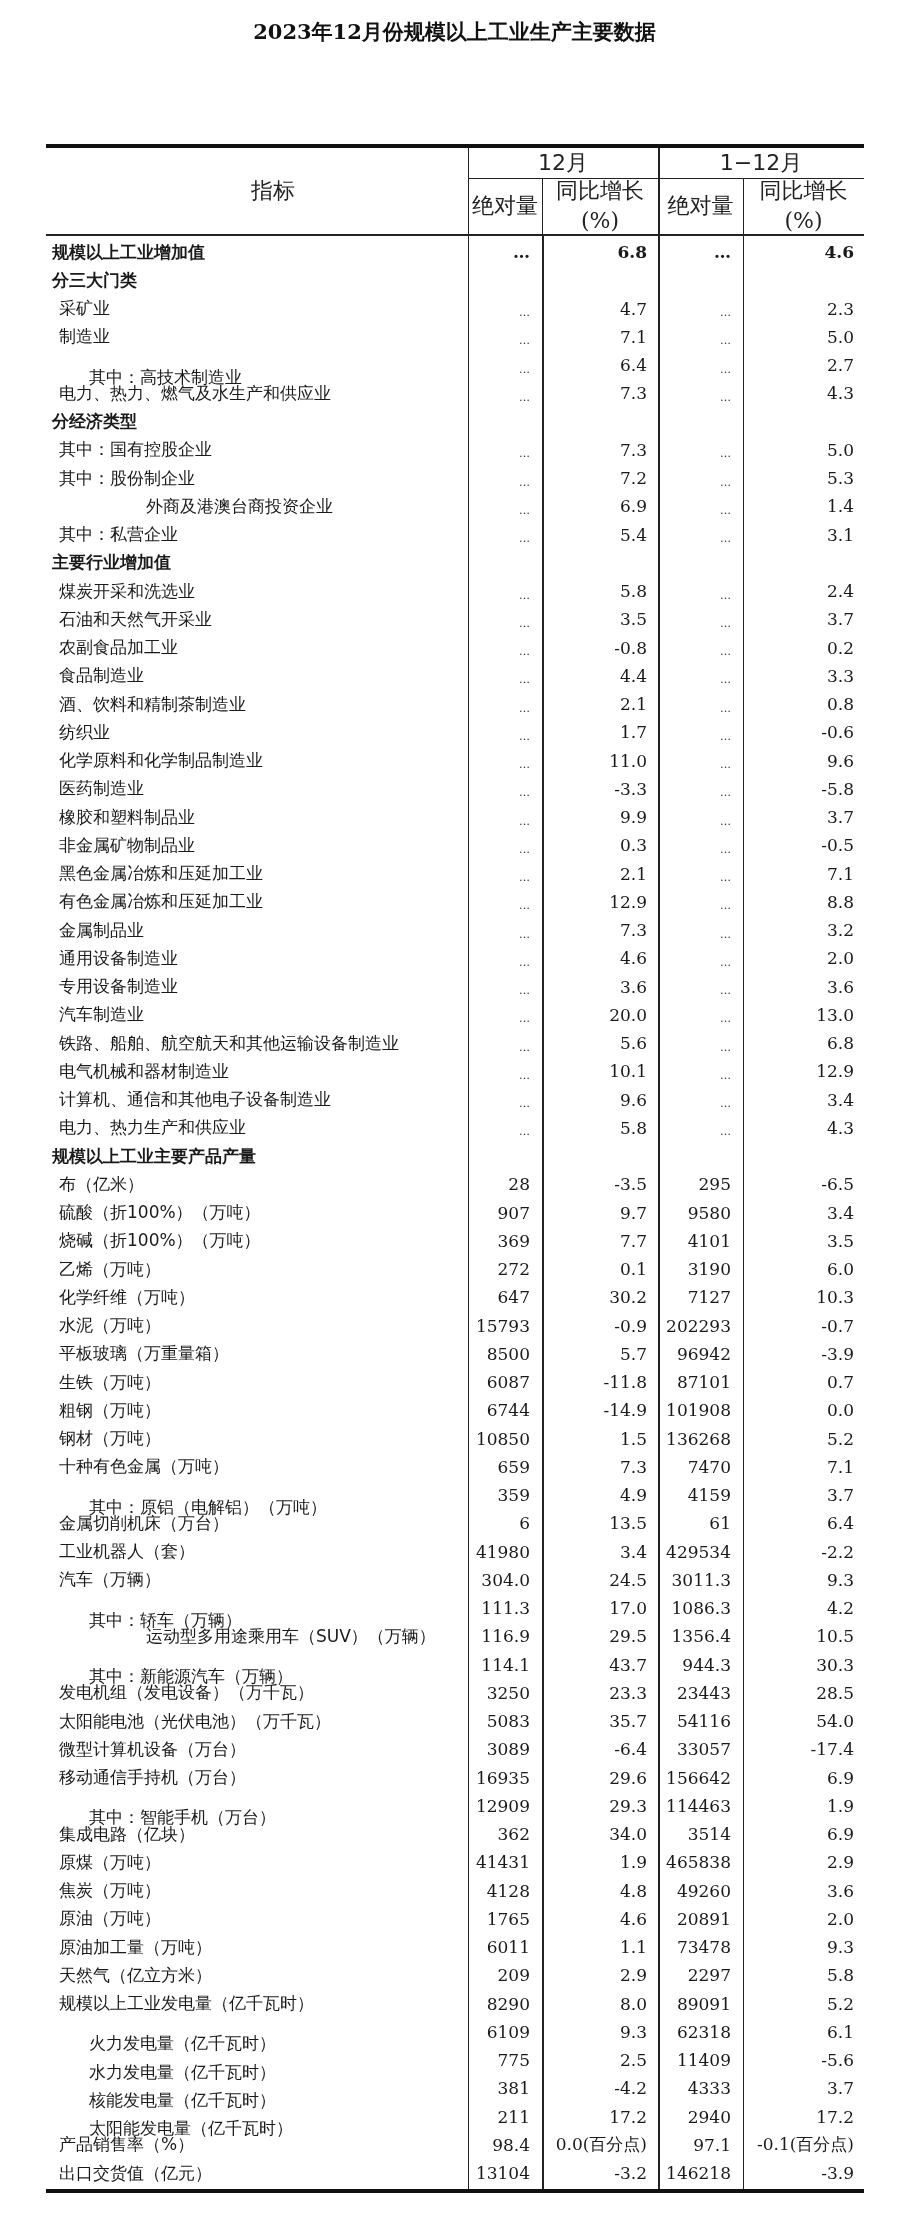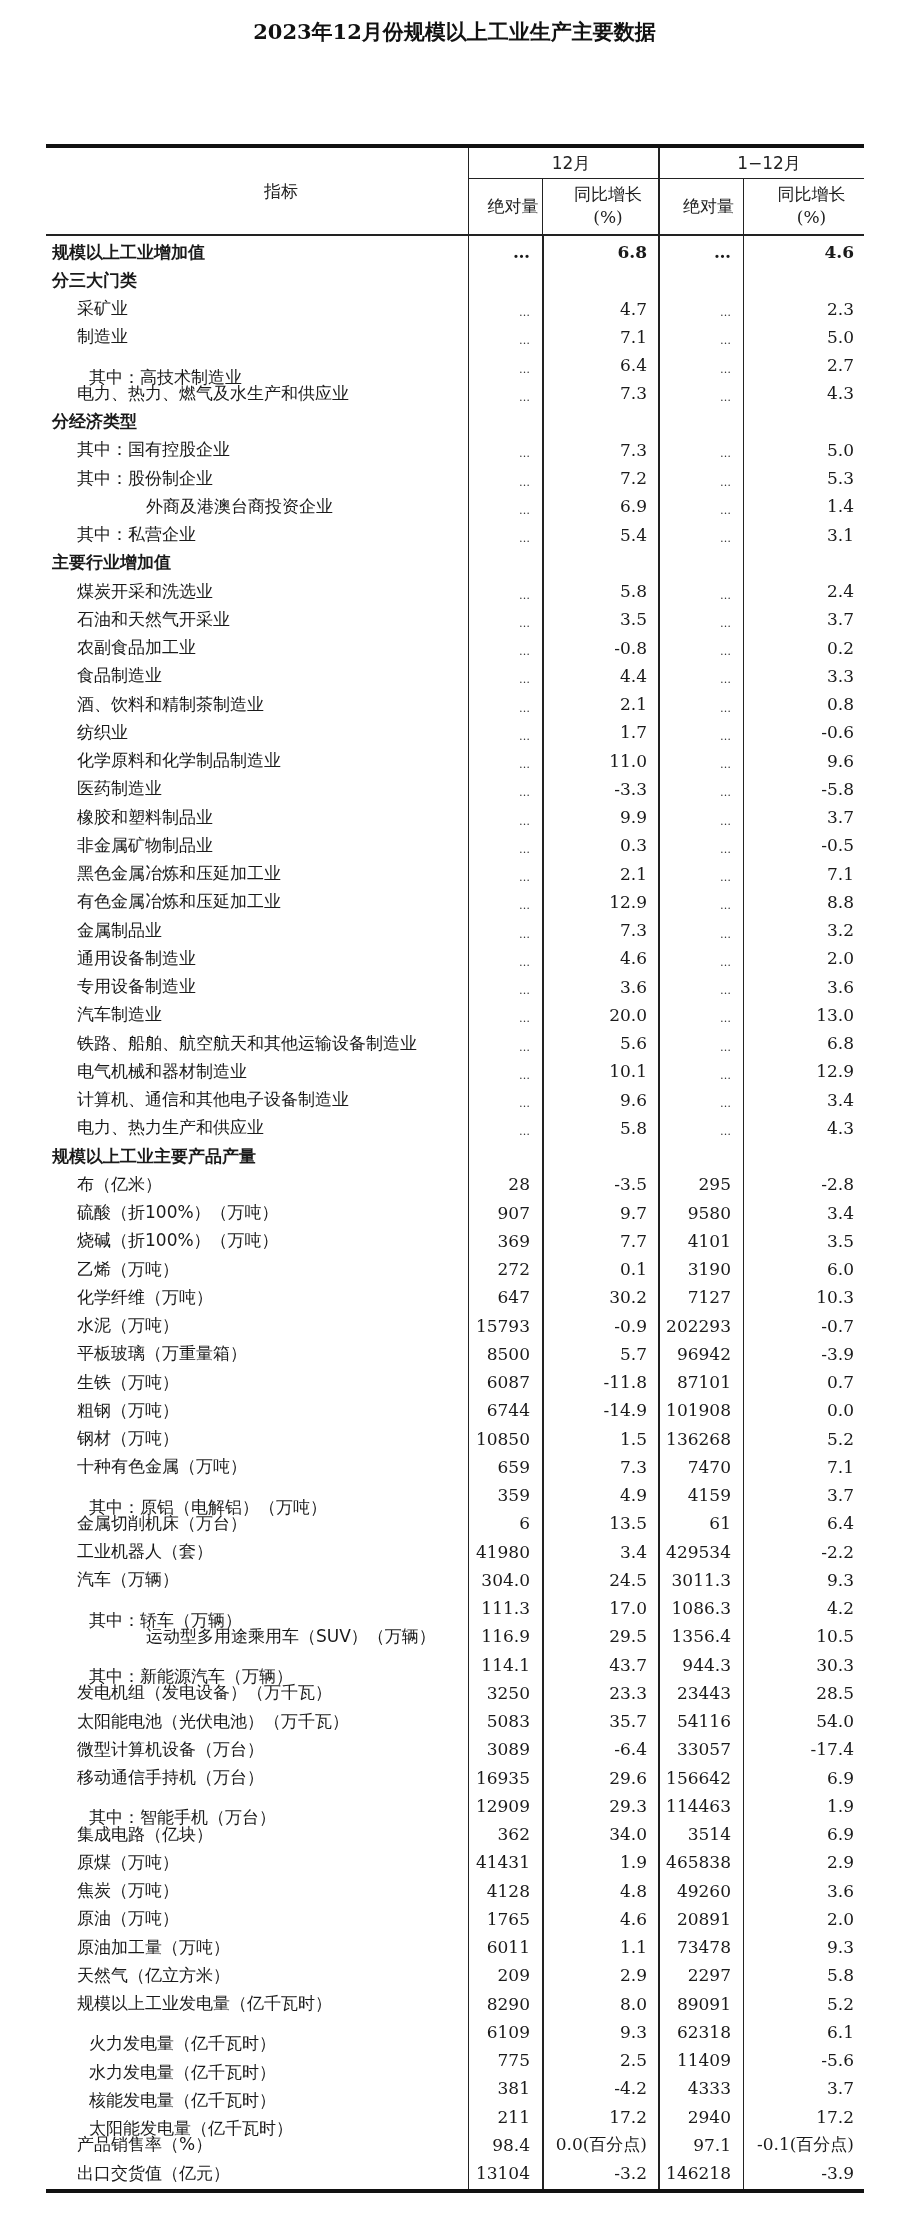--- a/index.html
+++ b/index.html
@@ -8,31 +8,31 @@
     position: absolute; left: 0; top: 18px; width: 909px; text-align: center;
     font-family: "DejaVu Serif", "Liberation Serif", serif; font-weight: bold;
     font-size: 21px; letter-spacing: 0px; color: #111;
   }
   .tbl {
     position: absolute; left: 46px; top: 144px; width: 818px;
     border-top: 4px solid #111; border-bottom: 4px solid #111;
   }
   .hdr { position: relative; height: 86px; border-bottom: 2px solid #222; }
   .hdr .cell { position: absolute; display: flex; align-items: center; justify-content: center; text-align: center;
-    font-family: "DejaVu Sans", "Liberation Sans", sans-serif; font-size: 17px; color: #222; line-height: 1.35; margin-left: 8px; }
+    font-family: "DejaVu Sans", "Liberation Sans", sans-serif; font-size: 22px; color: #222; line-height: 1.35; }
   .vline { position: absolute; top: 0; bottom: 0; width: 0; border-left: 1.5px solid #222; }
   .vline.thick { border-left-width: 2px; }
   .hline { position: absolute; height: 0; border-top: 1.5px solid #222; }
   .body { position: relative; padding-top: 2px; padding-bottom: 2px; }
   .row { position: relative; height: 28.25px; display: flex; align-items: center; }
   .lbl { position: absolute; left: 0; white-space: nowrap;
     font-family: "DejaVu Sans", "Liberation Sans", sans-serif; font-size: 17px; color: #1a1a1a; }
   .row.section .lbl { font-weight: bold; }
   .lv0 .lbl { left: 6px; font-family: Liberation Serif, serif; }
-  .lv1 .lbl { left: 31px; }
+  .lv1 .lbl { left: 13px; }
   .lv2 .lbl { left: 43px; margin-top: 24px; }
   .lv3 .lbl { left: 100px; }
   .num { position: absolute; text-align: right; white-space: nowrap;
     font-family: "DejaVu Serif", "Liberation Serif", serif; font-size: 17px; color: #1a1a1a; }
   .row.bold .num { font-weight: bold; }
   .c1 { left: 422px; width: 62px; }
   .c2 { left: 496px; width: 105px; }
   .c3 { left: 612px; width: 73px; }
   .c4 { left: 697px; width: 111px; }
   .num.dots { font-size: 11px; padding-top: 8px; color: #333; }
@@ -298,21 +298,21 @@
     <span class="num c1"></span>
     <span class="num c2"></span>
     <span class="num c3"></span>
     <span class="num c4"></span>
   </div>
       <div class="row lv1">
     <span class="lbl">布（亿米）</span>
     <span class="num c1">28</span>
     <span class="num c2">-3.5</span>
     <span class="num c3">295</span>
-    <span class="num c4">-2.8</span>
+    <span class="num c4">-6.5</span>
   </div>
       <div class="row lv1">
     <span class="lbl">硫酸（折100%）（万吨）</span>
     <span class="num c1">907</span>
     <span class="num c2">9.7</span>
     <span class="num c3">9580</span>
     <span class="num c4">3.4</span>
   </div>
       <div class="row lv1">
     <span class="lbl">烧碱（折100%）（万吨）</span>

